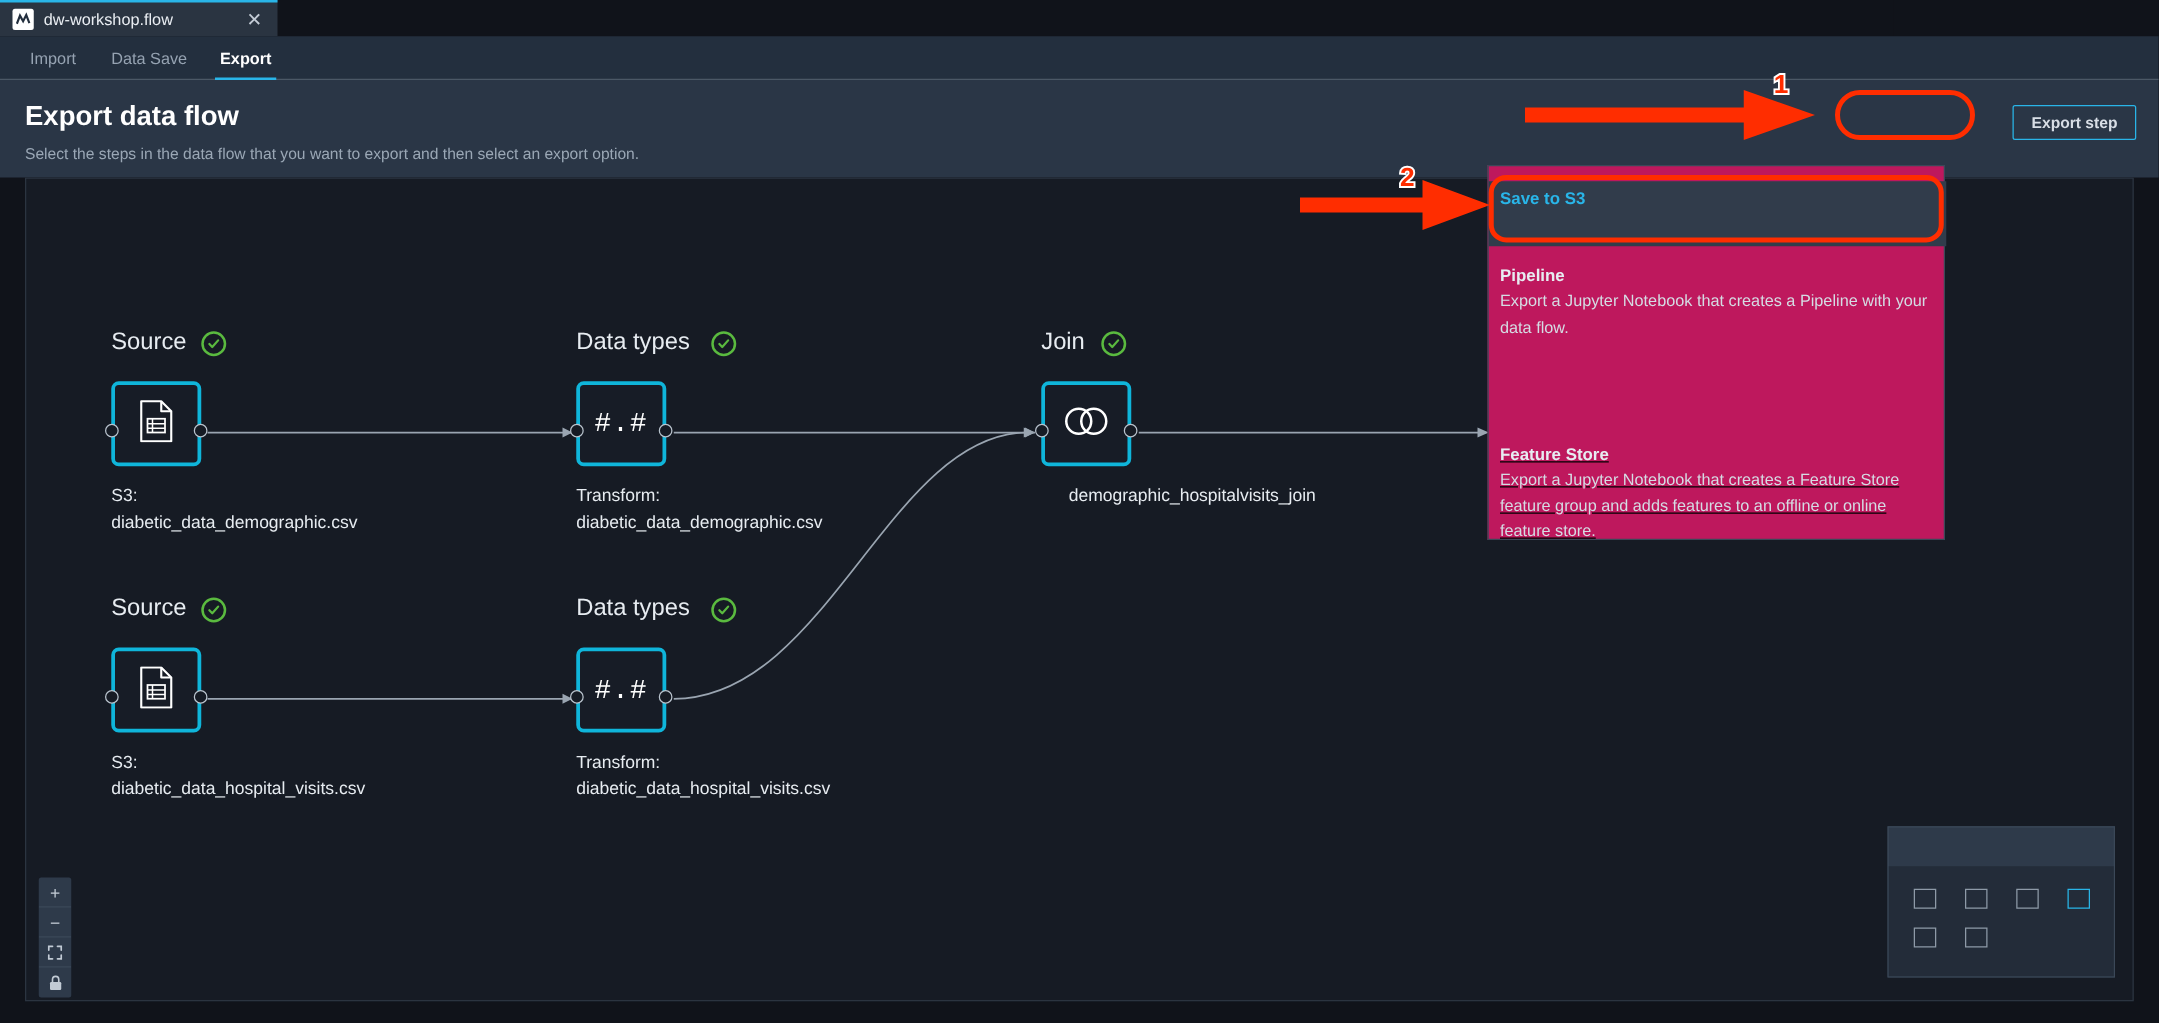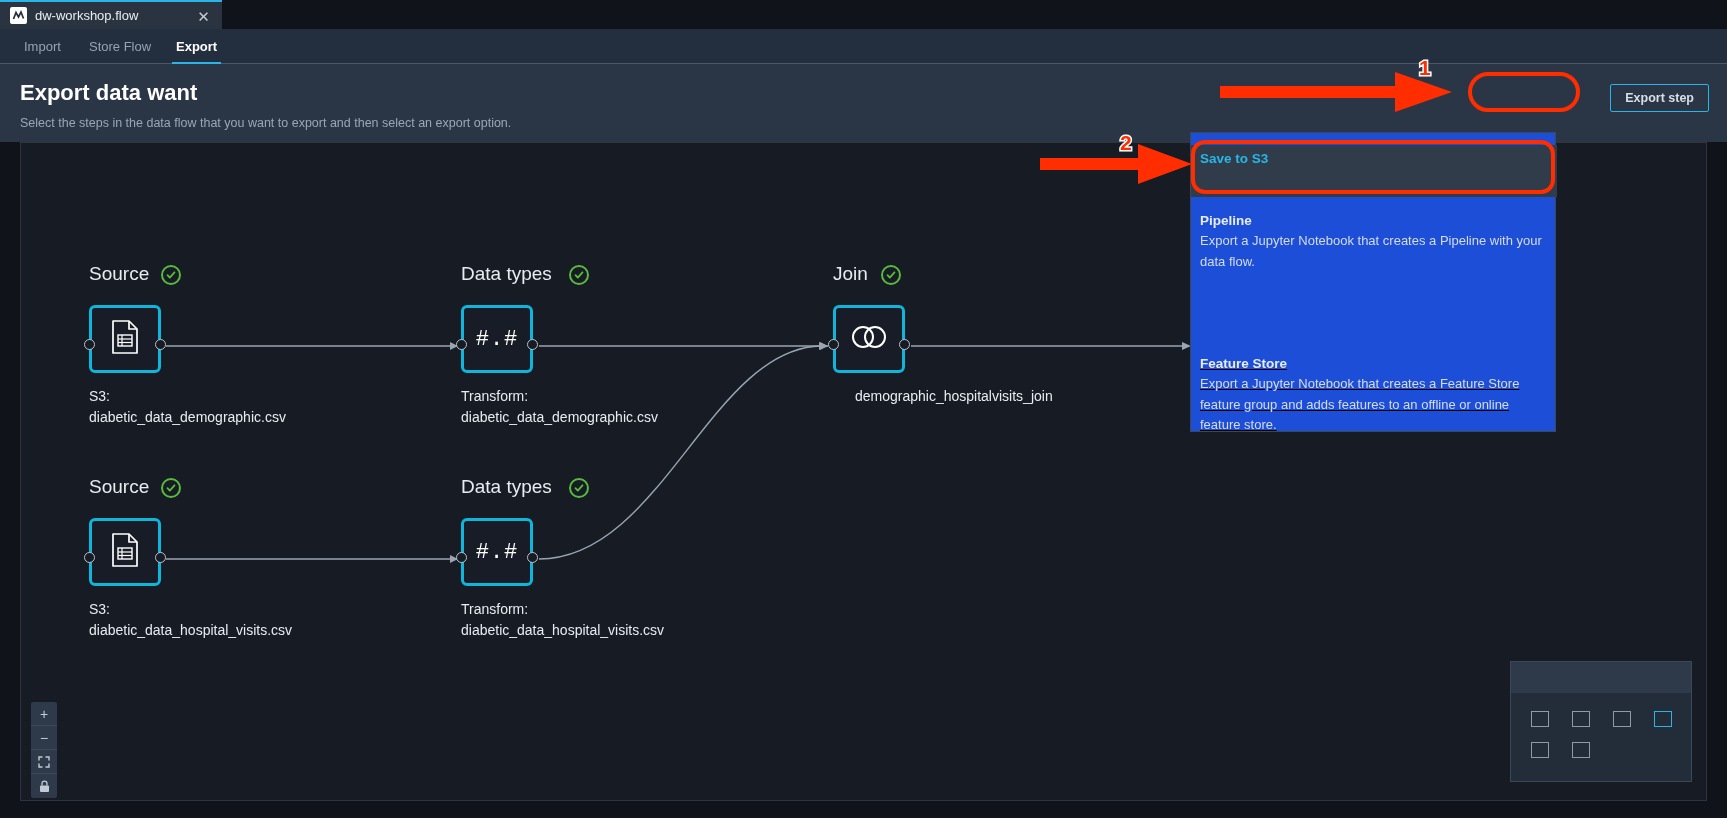--- a/index.html
+++ b/index.html
@@ -114,21 +114,21 @@
     position: absolute; left: 0; right: 0; bottom: 0; height: 88px; background: #232c39;
   }
   .mm-node {
     position: absolute; width: 18px; height: 16px; border: 1.6px solid #8e9aa8; background: transparent;
   }
   .mm-node.hl { border-color: #29b5e8; }
 
   
   .dropdown {
     position: absolute; left: 1190px; top: 132px; width: 366px; height: 300px;
-    background: #1d4ed8; border: 1px solid #3b4858; z-index: 40;
+    background: #be185d; border: 1px solid #3b4858; z-index: 40;
   }
   .dd-item { position: absolute; left: 0; width: 366px; padding: 0 9px; }
   .dd-item.sel { background: #313c4b; }
   .dd-title { font-size: 13.5px; font-weight: bold; color: #e7ecf1; line-height: 20px; }
   .dd-title.accent { color: #29b5e8; }
   .dd-desc { font-size: 13px; color: #d5dce4; line-height: 20.5px; }
 
   #dd-0 { top: 12px; height: 52px; padding-top: 4px; }
   #dd-1 { top: 78px; }
   #dd-2 { top: 158px; }
@@ -162,26 +162,26 @@
           <path d="M1.5 10 L4 3.5 L6.5 8 L9 3 L11.5 9.5" stroke="#232f3e" stroke-width="1.7" fill="none"></path>
         </svg>
       </span>
       <span class="filetab-name">dw-workshop.flow</span>
       <span class="filetab-close">✕</span>
     </div>
   </div>
 
   <div class="navbar">
     <div class="navtab" id="nav-import">Import</div>
-    <div class="navtab" id="nav-dataflow">Store Flow</div>
+    <div class="navtab" id="nav-dataflow">Data Save</div>
     <div class="navtab active" id="nav-export">Export</div>
   </div>
 
   <div class="pagehead">
-    <div class="page-title">Export data want</div>
+    <div class="page-title">Export data flow</div>
     <div class="page-sub">Select the steps in the data flow that you want to export and then select an export option.</div>
     <button class="export-step-btn">Export step</button>
   </div>
 
   <div class="canvas">
 
     <svg class="wires" width="1687" height="659">
 
       <line x1="145" y1="203" x2="437" y2="203" stroke="#9aa5b1" stroke-width="1.4"></line>
       <polygon points="437,203 429,199 429,207" fill="#9aa5b1"></polygon>

